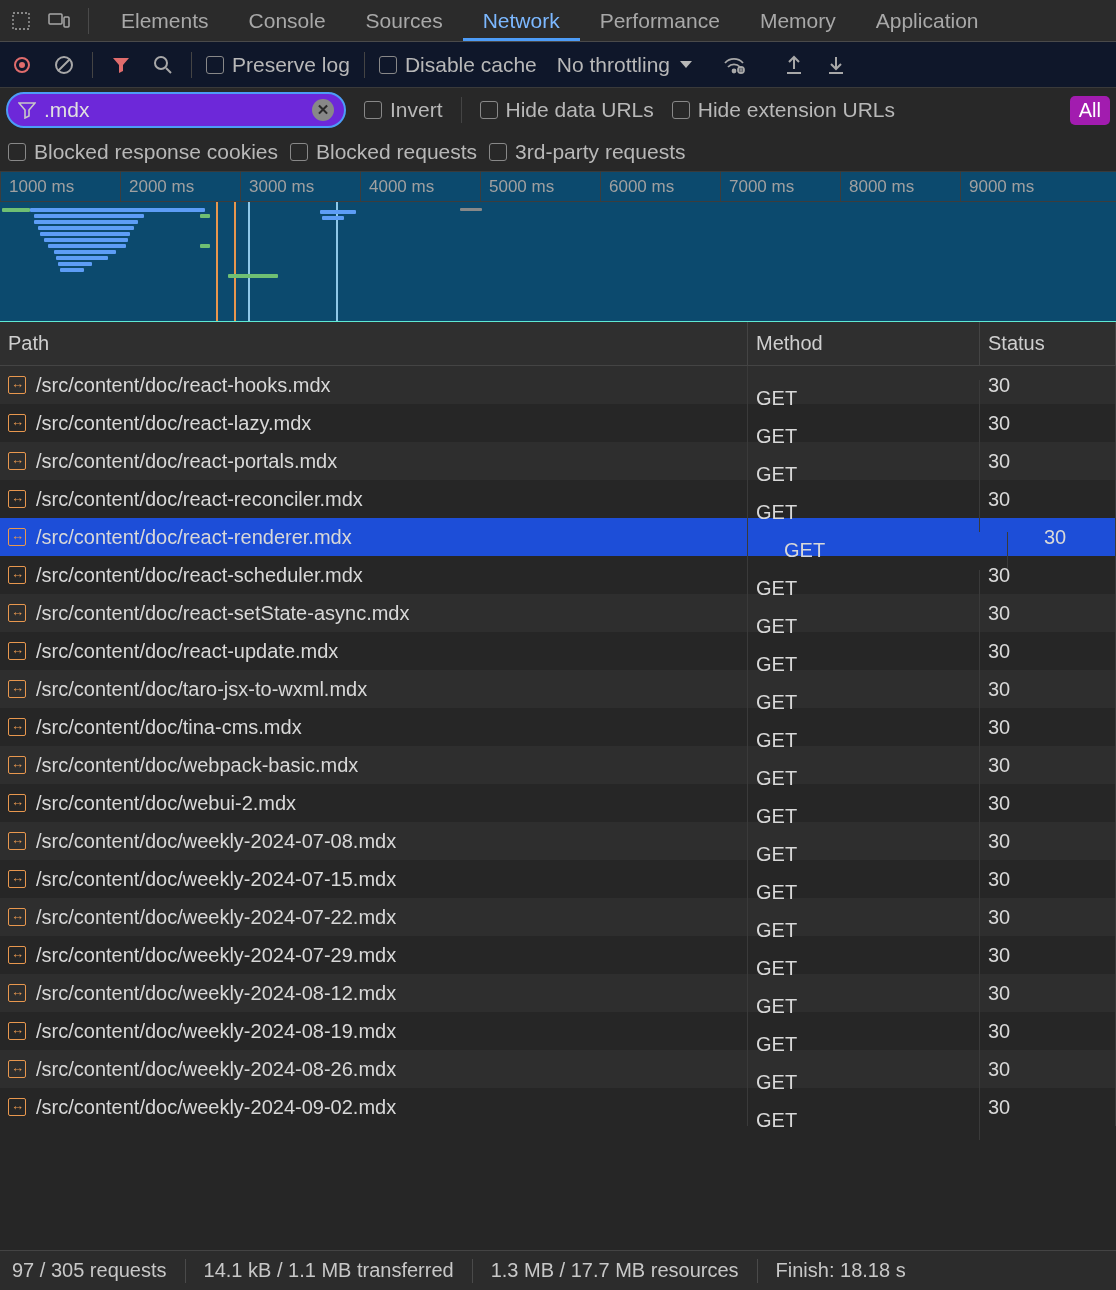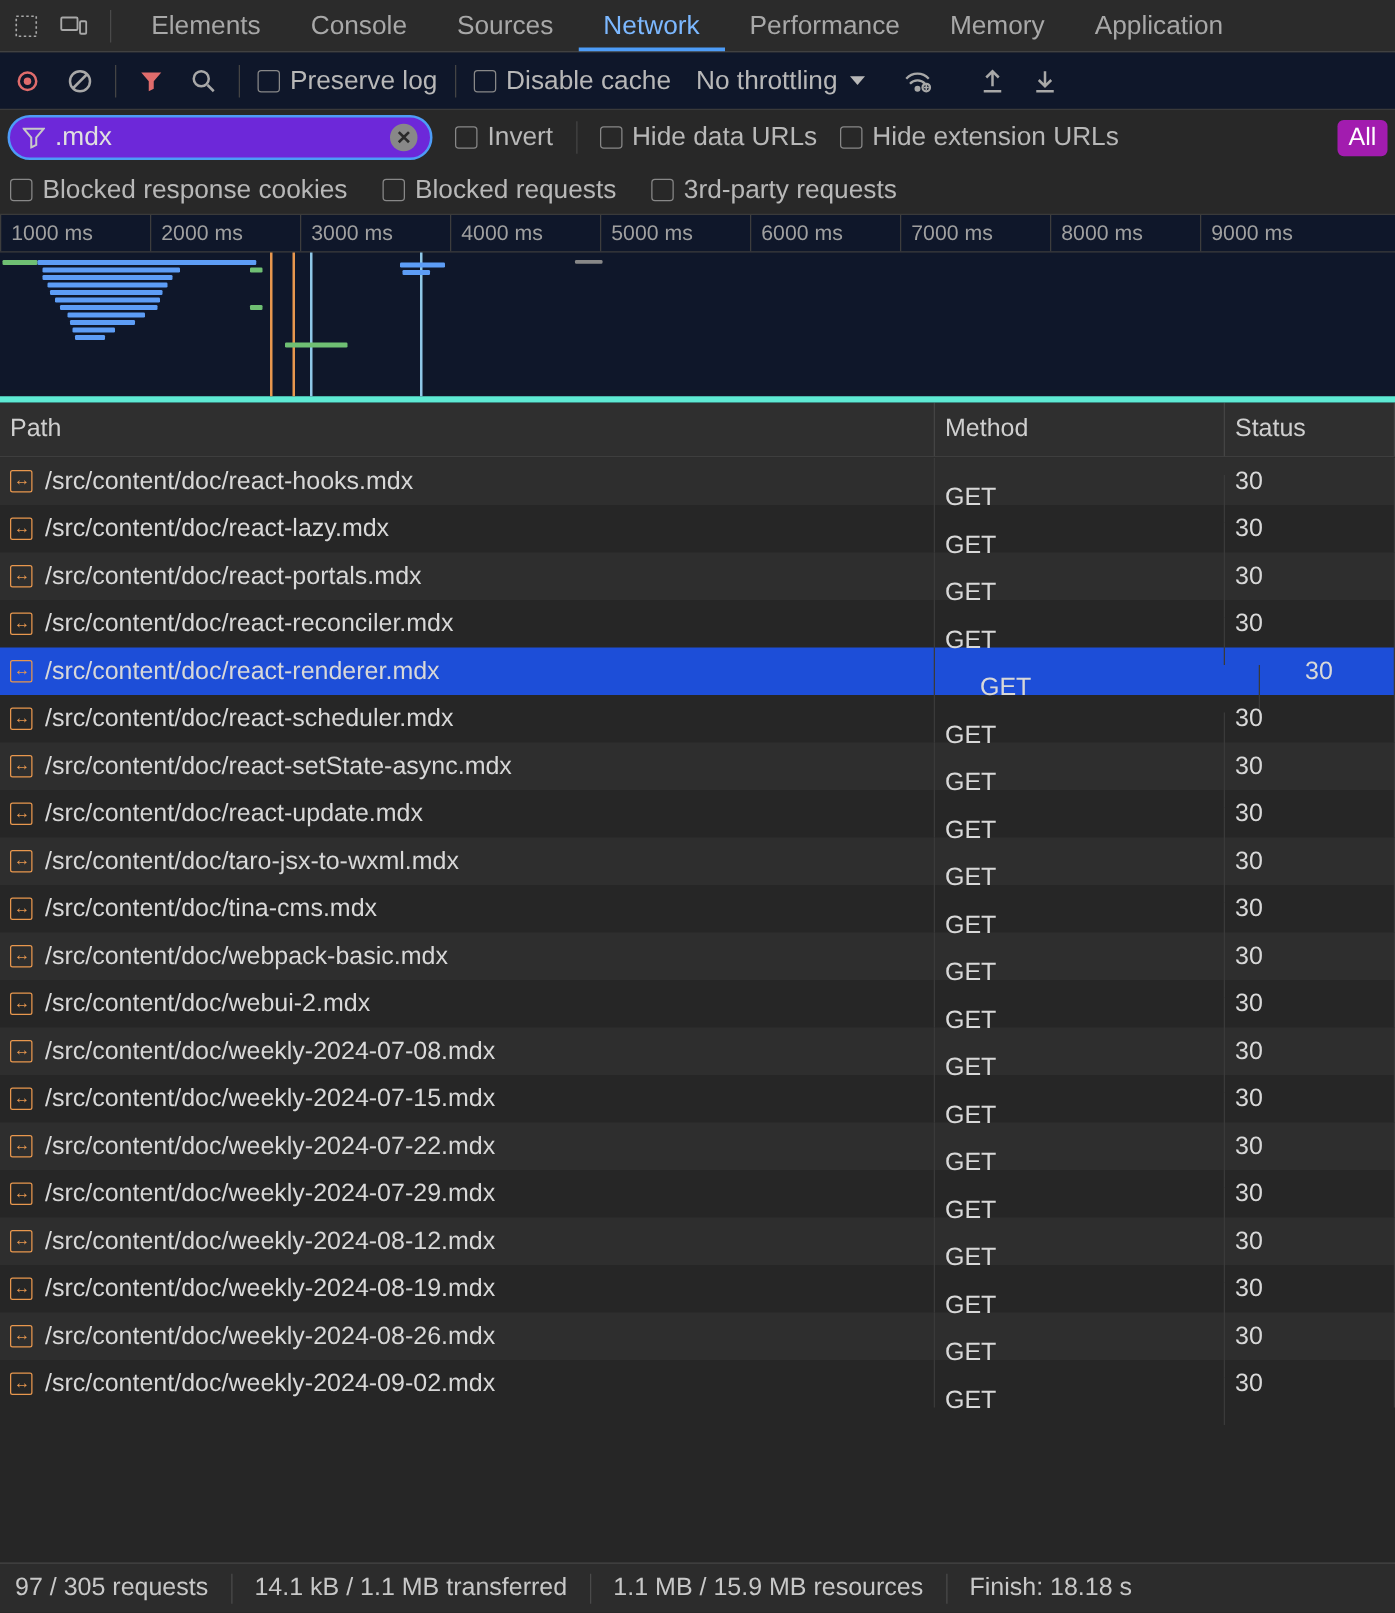--- a/index.html
+++ b/index.html
@@ -93,27 +93,27 @@
     display:flex;align-items:center;justify-content:center;color:#2a2a2a;
     font-weight:bold;font-size:15px;
   }
   .pill-all {
     background:#a21caf; color:#fff; border-radius:5px;
     padding:3px 9px; font-size:20px; margin-left:auto;
   }
 
   .filter-row2 {
     display:flex; align-items:center; height:40px; padding:0 8px;
-    gap:28px; background:#282828;
+    gap:12px; background:#282828;
     border-bottom:1px solid #3a3a3a;
   }
 
   
   .timeline {
-    height:150px; background:#0f172a; border-bottom:5px solid #5eead4;
+    height:150px; background:#0c4a6e; border-bottom:1px solid #5eead4;
     position:relative; overflow:hidden;
   }
   .timeline-ticks {
     display:flex; height:30px; border-bottom:1px solid #3d3d3d;
   }
   .timeline-tick {
     flex:0 0 120px; border-left:1px solid #3d3d3d;
     color:#a0a0a0; font-size:17px; padding:5px 0 0 8px;
     position:relative;
   }
@@ -500,16 +500,16 @@
       <div class="cell method">GET</div>
       <div class="cell status">30</div>
     </div>
   </div>
 
 <div class="statusbar">
   <span>97 / 305 requests</span>
   <span class="status-sep"></span>
   <span>14.1 kB / 1.1 MB transferred</span>
   <span class="status-sep"></span>
-  <span>1.1 MB / 15.9 MB resources</span>
+  <span>1.3 MB / 17.7 MB resources</span>
   <span class="status-sep"></span>
   <span>Finish: 18.18 s</span>
 </div>
 
 </body></html>

